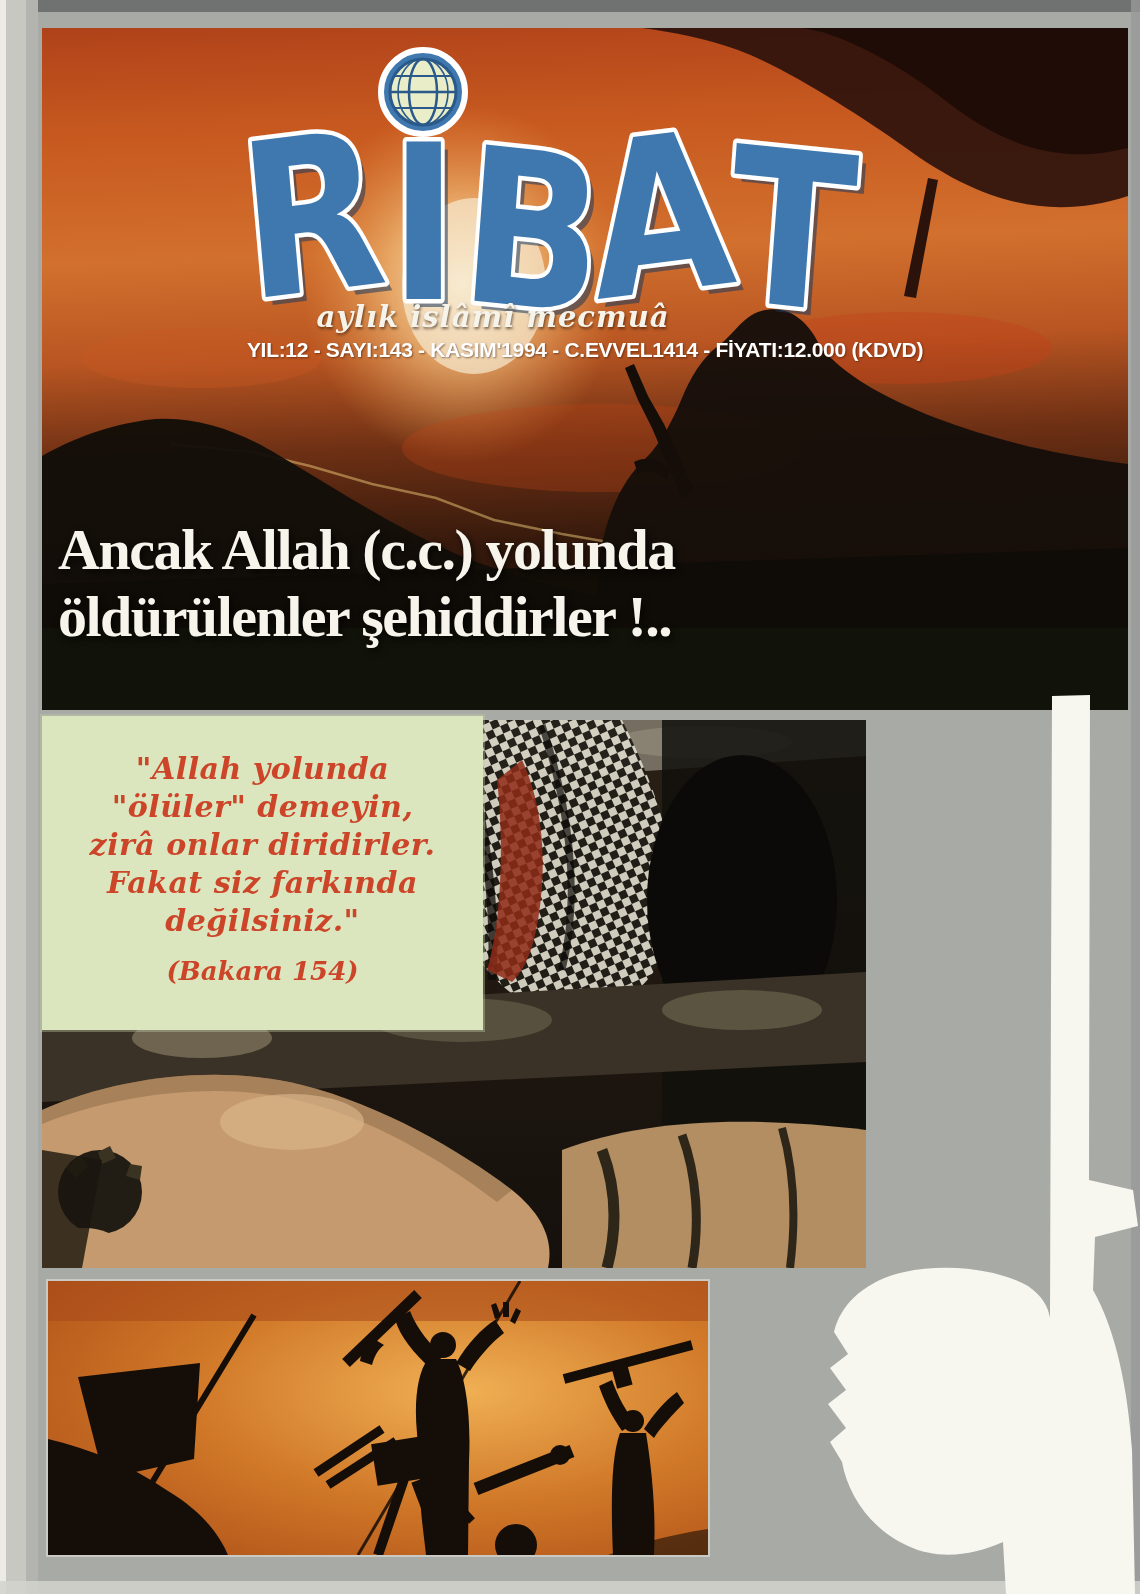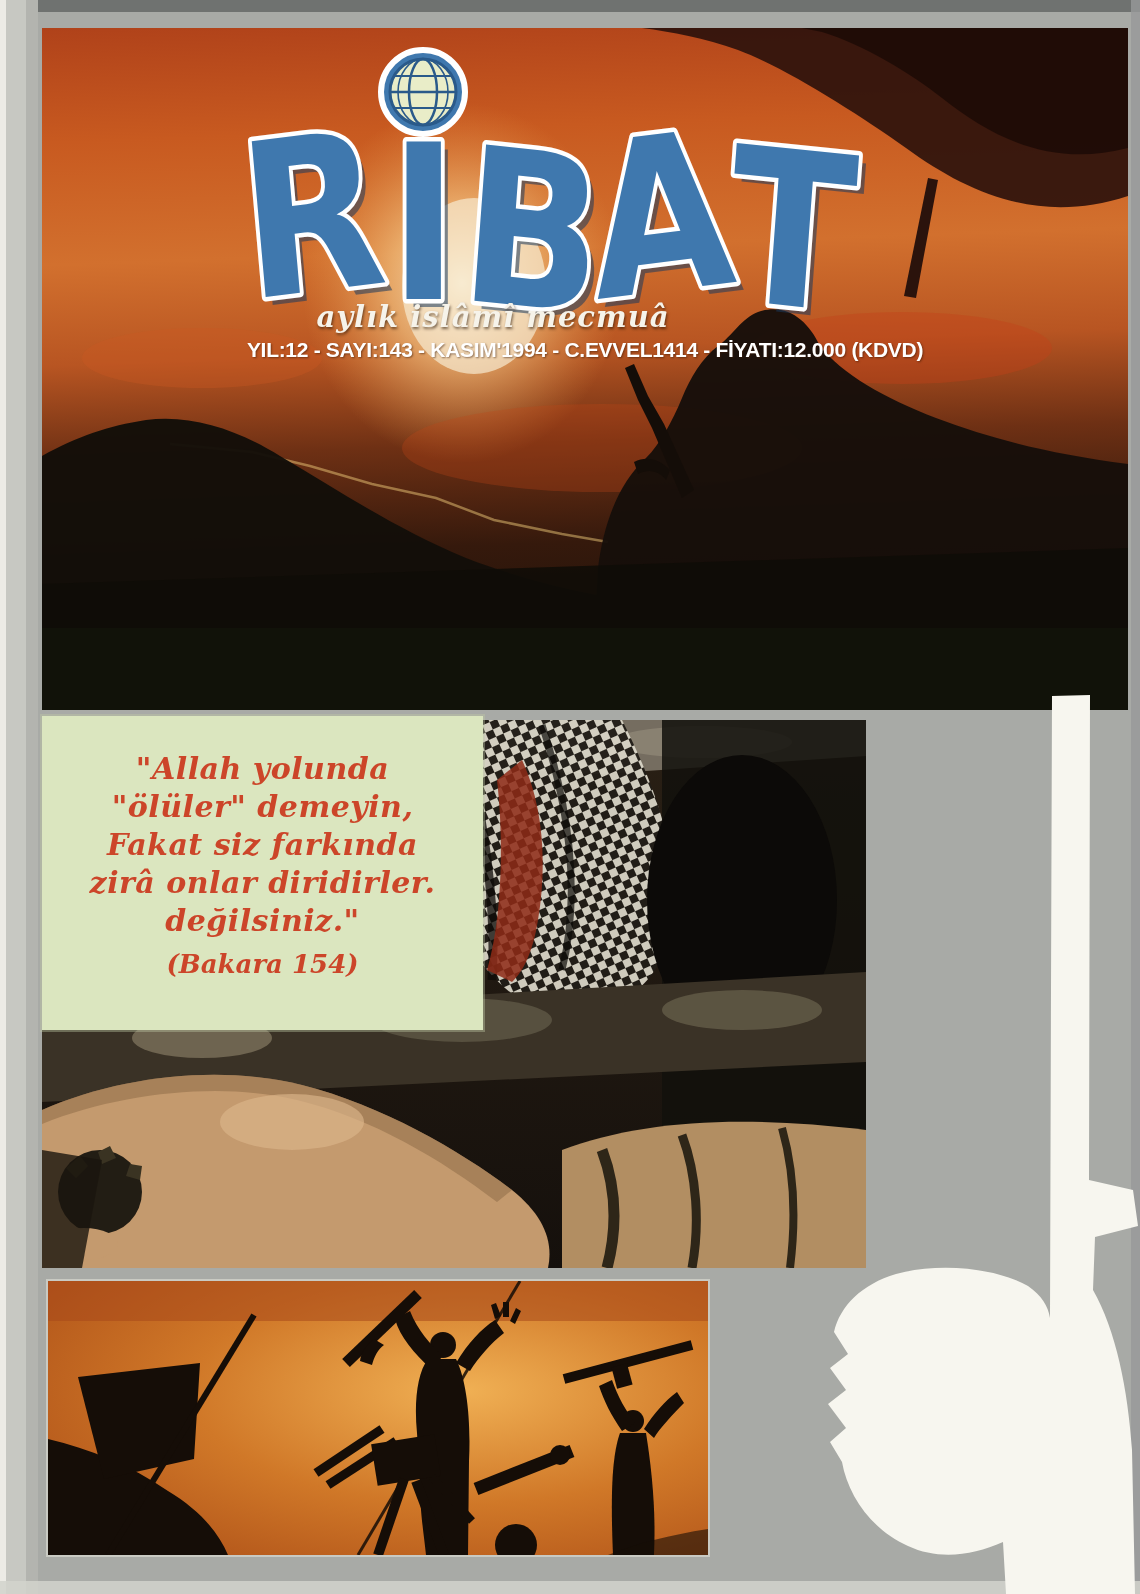--- a/index.html
+++ b/index.html
@@ -30,21 +30,21 @@
     color:#f7f4ec;letter-spacing:-1.5px;text-shadow:2px 3px 7px rgba(0,0,0,.75);}
 
   
   .middle-photo{left:42px;top:720px;width:824px;height:548px;background:#1d160f;overflow:hidden;}
   .quote-box{left:42px;top:716px;width:441px;height:314px;background:#dbe6bf;
     box-shadow:0 0 0 2px rgba(190,200,165,.4);}
   .quote-text{margin:34px 10px 0 10px;text-align:center;
     font-family:"DejaVu Serif",serif;font-style:italic;font-weight:bold;font-size:30px;
     line-height:38px;color:#cc4529;letter-spacing:.5px;}
   .quote-text span{display:block;}
-  .quote-attribution{margin-top:9px;text-align:center;
+  .quote-attribution{margin-top:16px;text-align:center;
     font-family:"DejaVu Serif",serif;font-style:italic;font-weight:bold;font-size:26px;
     color:#cc4529;}
 
   
   .bottom-photo{left:48px;top:1281px;width:660px;height:274px;overflow:hidden;
     outline:2px solid #c9cac3;background:#d07828;}
 
   
   .white-silhouette{left:800px;top:690px;width:340px;height:904px;}
 </style>
@@ -96,20 +96,24 @@
           <ellipse cx="189" cy="52" rx="25" ry="33" fill="none" stroke="#2a5a8a" stroke-width="1.6"></ellipse>
           <line x1="156" y1="52" x2="222" y2="52" stroke="#2a5a8a" stroke-width="2.5"></line>
           <line x1="160" y1="36" x2="218" y2="36" stroke="#2a5a8a" stroke-width="2"></line>
           <line x1="160" y1="68" x2="218" y2="68" stroke="#2a5a8a" stroke-width="2"></line>
         </g>
       </svg>
     </div>
     <div class="abs logo-subtitle" style="left:0;top:272px;width:902px;">aylık islâmî mecmuâ</div>
     <div class="abs issue-line" style="left:0;top:310px;width:1086px;">YIL:12 - SAYI:143 - KASIM'1994 - C.EVVEL1414 - FİYATI:12.000 (KDVD)</div>
 
+    <div class="abs cover-headline" style="left:16px;top:488px;">
+      <span>Ancak Allah (c.c.) yolunda</span><br>
+      <span>öldürülenler şehiddirler !..</span>
+    </div>
   </section>
 
   <section class="abs middle-photo">
     <svg width="824" height="548" viewBox="0 0 824 548">
       <defs>
         <linearGradient id="mg" x1="0" y1="0" x2="0" y2="1">
           <stop offset="0" stop-color="#2a2015"></stop>
             <stop offset="1" stop-color="#15100c"></stop>
         </linearGradient>
         <pattern id="kef" width="16" height="16" patternUnits="userSpaceOnUse" patternTransform="rotate(-24)">
@@ -143,22 +147,22 @@
       <path fill="#3a3322" d="M24,448 l14,-12 8,10 -12,12 Z M56,432 l12,-6 6,12 -14,6 Z M88,444 l12,2 -2,14 -14,-4 Z"></path>
       <ellipse cx="42" cy="524" rx="34" ry="16" fill="#c49a6e"></ellipse>
       <polygon points="0,430 60,440 40,548 0,548" fill="#1a150e" opacity=".8"></polygon>
     </svg>
   </section>
 
   <aside class="abs quote-box">
     <p class="quote-text">
       <span>"Allah yolunda</span>
       <span>"ölüler" demeyin,</span>
+      <span>zirâ onlar diridirler.</span>
       <span>Fakat siz farkında</span>
-      <span>zirâ onlar diridirler.</span>
       <span>değilsiniz."</span>
     </p>
     <p class="quote-attribution">(Bakara 154)</p>
   </aside>
 
   <section class="abs bottom-photo">
     <svg width="660" height="274" viewBox="0 0 660 274">
       <defs>
         <radialGradient id="bsky" cx=".63" cy=".4" r=".75">
           <stop offset="0" stop-color="#f0b054"></stop>

